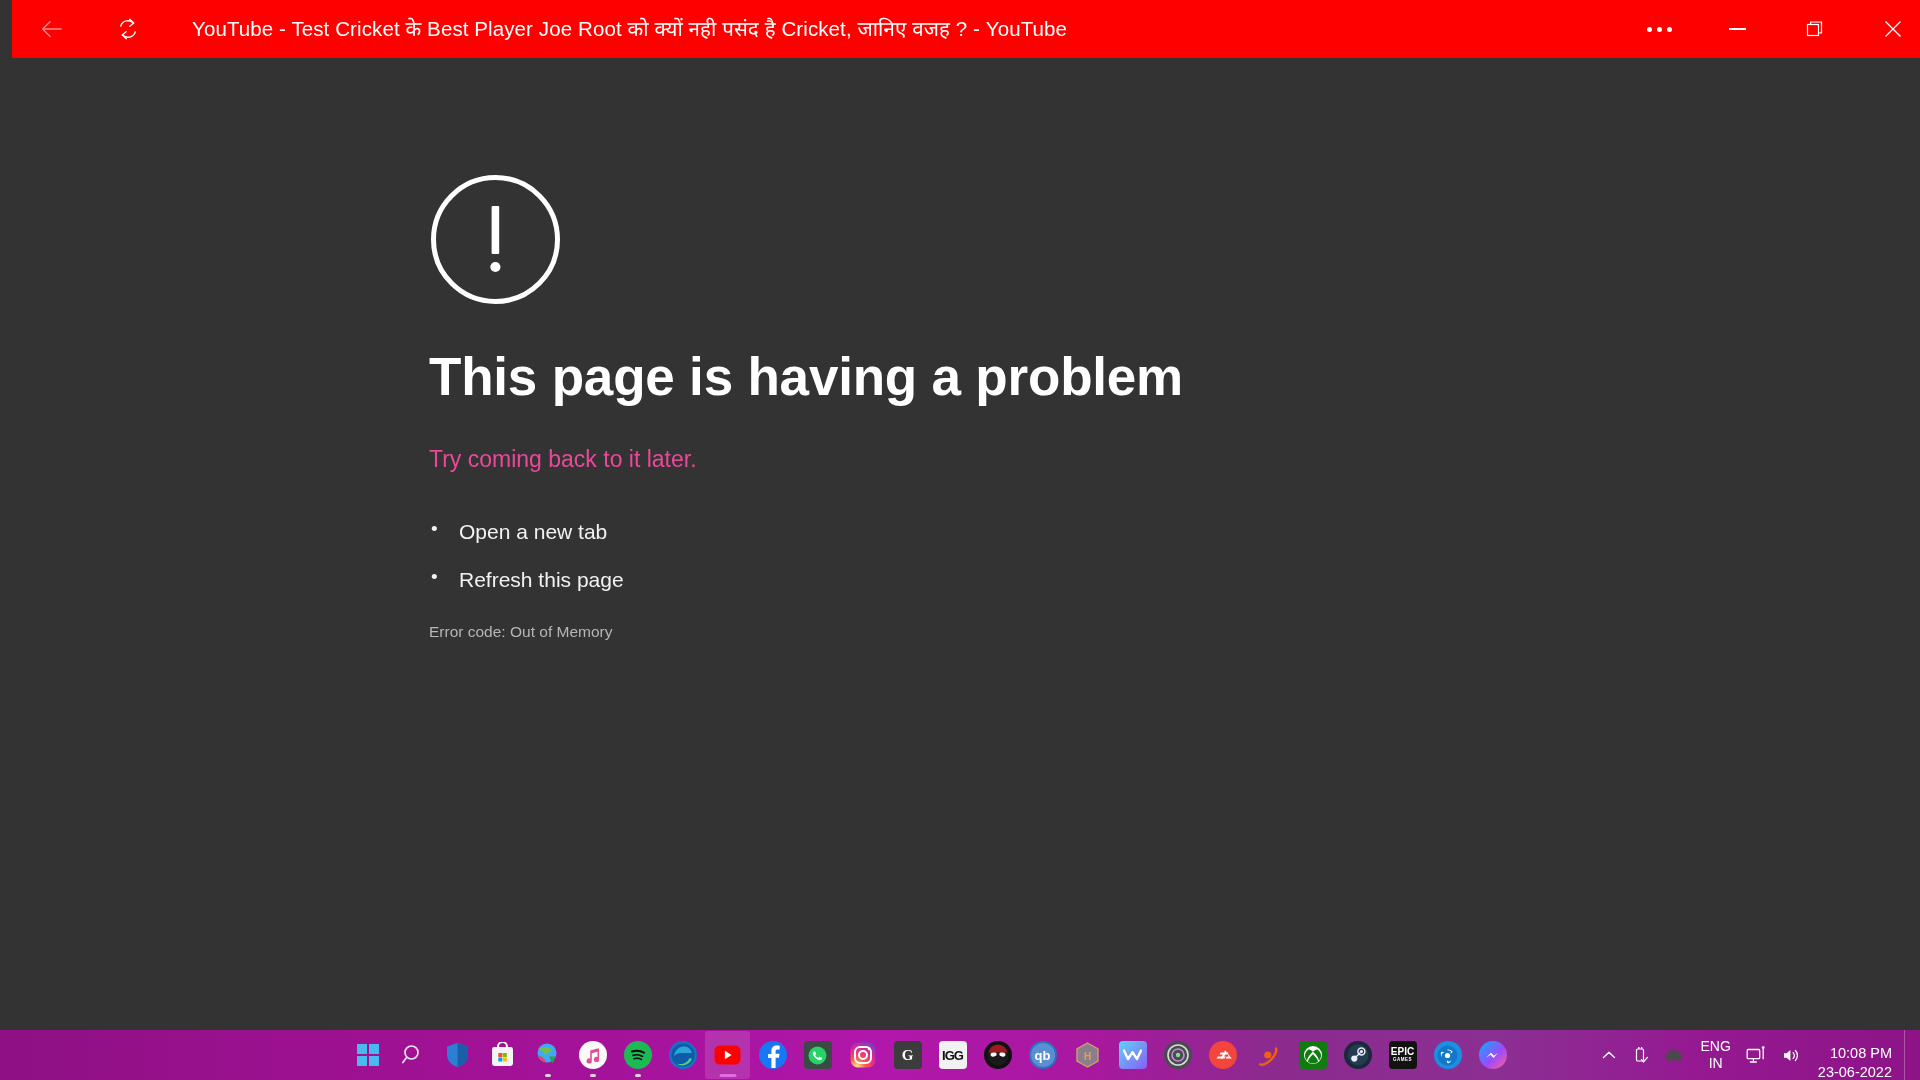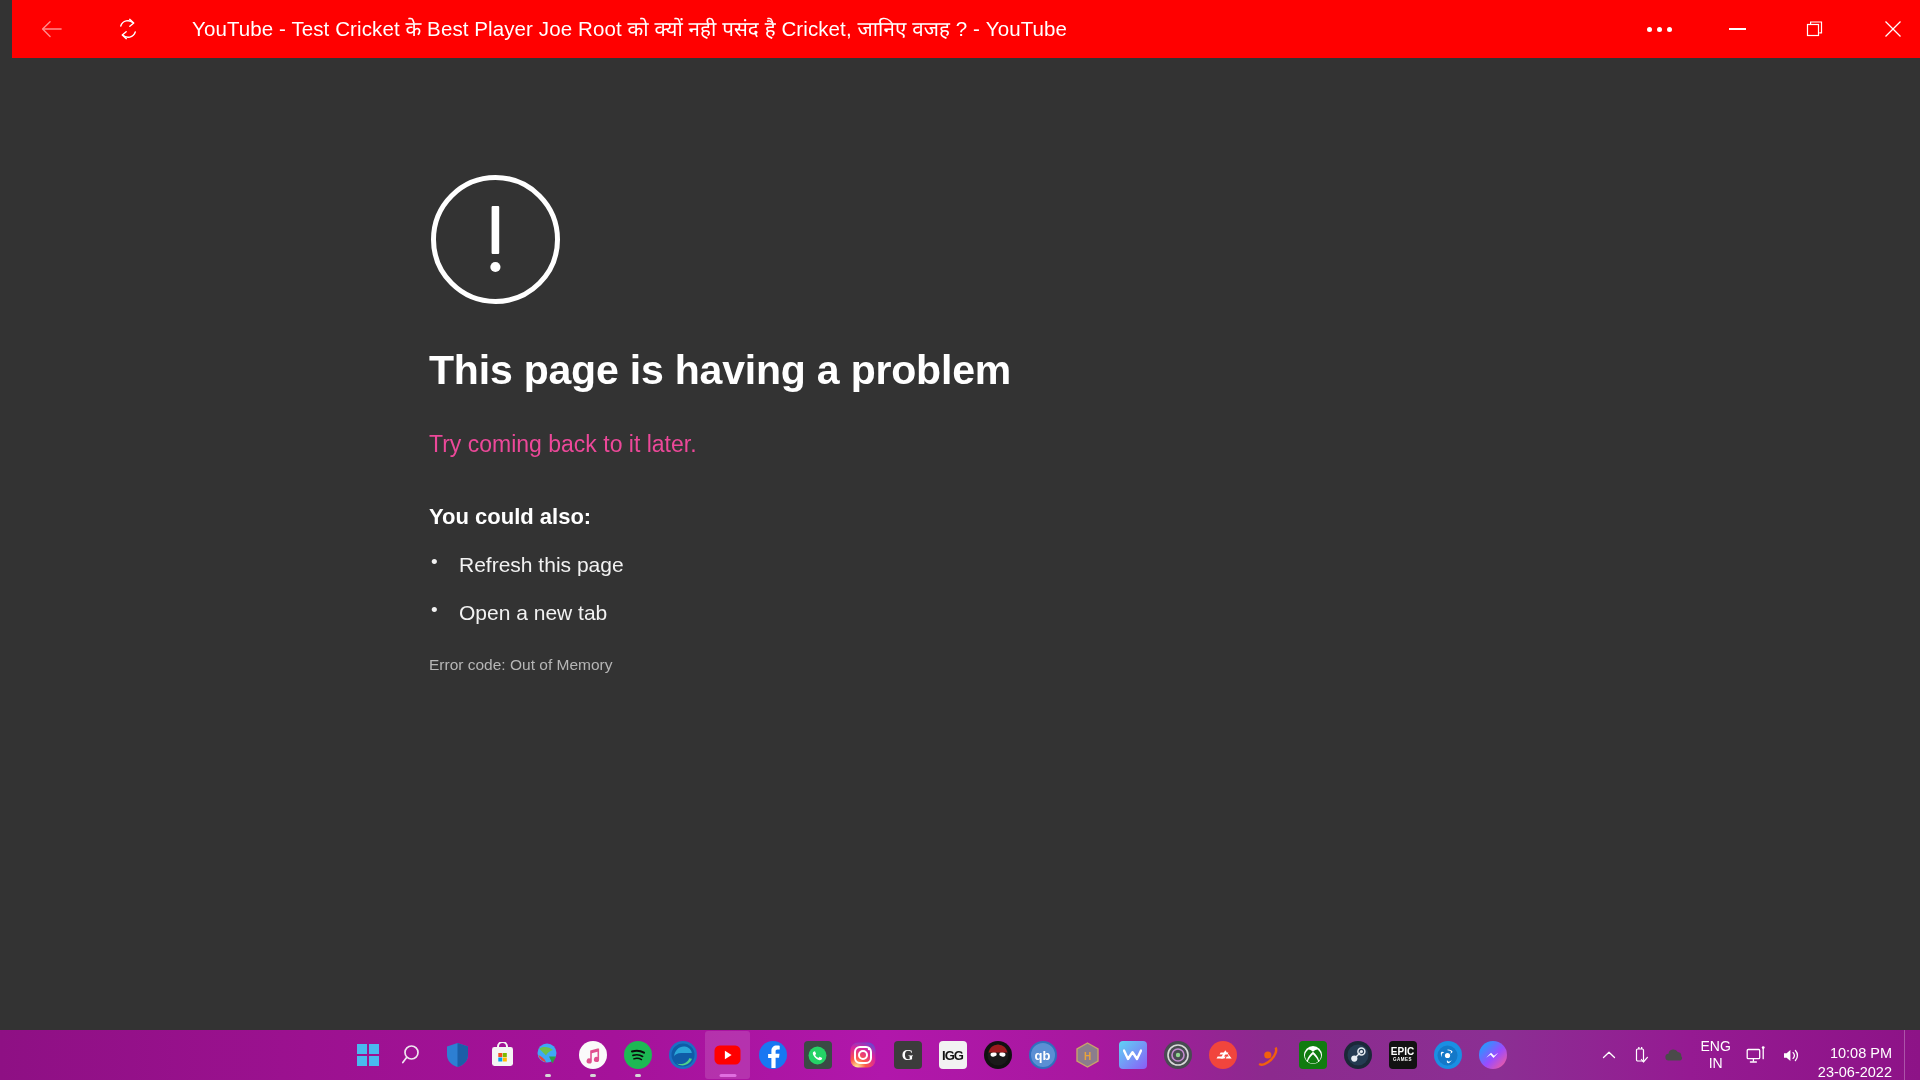--- a/index.html
+++ b/index.html
@@ -102,21 +102,21 @@
     position: absolute;
     left: 429px;
     top: 115px;
     width: 1000px;
   }
 
   .err-icon { margin-bottom: 36px; }
 
   .err-h1 {
     color: #ffffff;
-    font-size: 41px;
+    font-size: 53px;
     font-weight: bold;
     line-height: 1.18;
     letter-spacing: -0.2px;
     margin-bottom: 36px;
   }
 
   .err-sub {
     color: #ec4899;
     font-size: 23px;
     line-height: 1.3;
@@ -350,25 +350,24 @@
           <ellipse cx="66.5" cy="66.5" rx="62" ry="62" fill="none" stroke="#ffffff" stroke-width="5"></ellipse>
           <rect x="62.6" y="33" width="7.6" height="48" rx="1" fill="#ffffff"></rect>
           <circle cx="66.4" cy="94" r="5.1" fill="#ffffff"></circle>
         </svg>
       </div>
 
       <h1 class="err-h1">This page is having a problem</h1>
 
       <p class="err-sub">Try coming back to it later.</p>
 
-      <h2 class="err-h2">You could also:</h2>
 
       <ul class="err-list">
+        <li>Open a new tab</li>
         <li>Refresh this page</li>
-        <li>Open a new tab</li>
       </ul>
 
       <div class="err-code">Error code: Out of Memory</div>
 
     </div>
   </div>
 
   <div class="taskbar">
 
     <div class="tray-left-space"></div>

